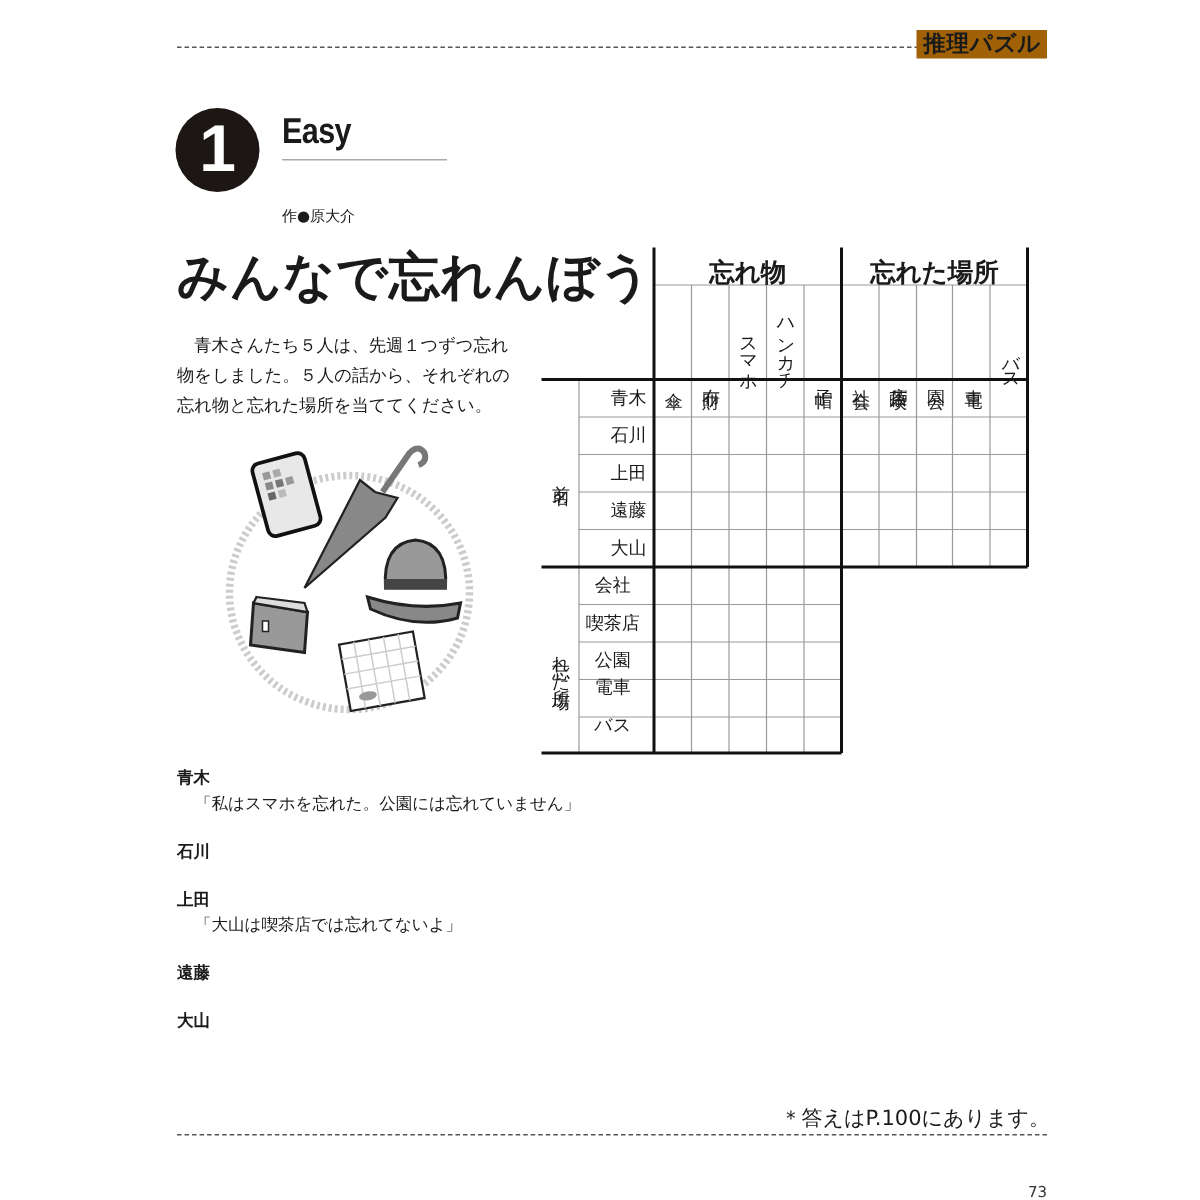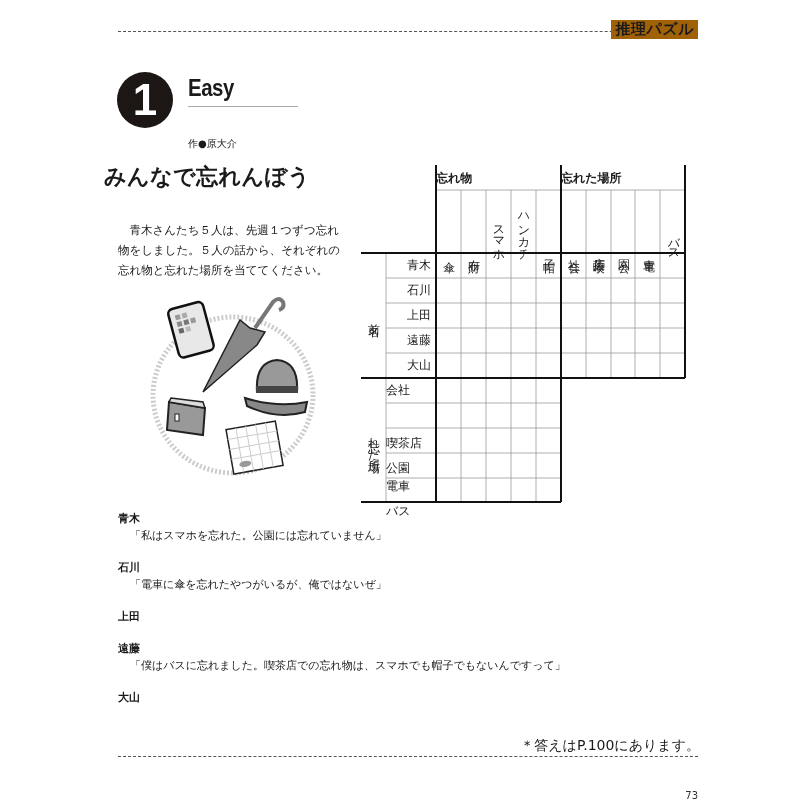--- a/index.html
+++ b/index.html
@@ -4,25 +4,25 @@
 <style>
   html,body{margin:0;padding:0;background:#fff;}
   body{width:800px;height:800px;position:relative;overflow:hidden;font-family:"DejaVu Sans",sans-serif;color:#1a1a1a;}
   .abs{position:absolute;}
   .dash{position:absolute;border-top:1px dashed #555;height:0;}
   .section-title{position:absolute;top:20px;right:102px;font-weight:bold;font-size:15px;letter-spacing:0.5px;background:#a16207;padding:0 4px;}
   .num-circle{position:absolute;left:117px;top:72px;width:56px;height:56px;border-radius:50%;background:#1c1614;color:#fff;font-weight:bold;font-size:44px;line-height:56px;text-align:center;font-family:"Liberation Sans",sans-serif;}
   .level{position:absolute;left:188px;top:74px;font-family:"Liberation Sans",sans-serif;font-weight:bold;font-size:24px;transform:scaleX(0.85);transform-origin:left;letter-spacing:-0.5px;}
   .level-line{position:absolute;left:188px;top:106px;width:110px;height:1px;background:#aaa;}
   .author{position:absolute;left:188px;top:112px;font-size:10px;margin-top:25px;}
-  .puzzle-title{position:absolute;left:104px;top:162px;font-weight:bold;font-size:22px;letter-spacing:0.5px;}
+  .puzzle-title{position:absolute;left:118px;top:162px;font-weight:bold;font-size:34px;letter-spacing:0.5px;}
   .intro{position:absolute;left:118px;top:208px;width:225px;font-size:11.5px;line-height:20px;text-indent:1em;margin-top:12px;}
   
   .grid{position:absolute;left:0;top:0;}
-  .cell-text{position:absolute;font-size:12px;text-align:left;}
+  .cell-text{position:absolute;font-size:17px;text-align:center;}
   .vt{writing-mode:vertical-rl;text-orientation:upright;letter-spacing:-2px;font-size:12px;}
   .statements{position:absolute;left:118px;top:510px;font-size:11px;}
   .stmt{margin:0 0 0 0;}
   .stmt .who{font-weight:bold;height:17px;line-height:17px;}
   .stmt .say{padding-left:12px;height:17px;line-height:17px;}
   .stmt + .stmt{margin-top:15px;}
   .answer-note{position:absolute;right:100px;top:737px;font-size:14px;}
   .page-num{position:absolute;right:102px;top:790px;font-size:10px;color:#333;text-align:right;}
   .illus{position:absolute;left:145px;top:290px;width:175px;height:200px;}
 </style>
@@ -160,43 +160,42 @@
 </div>
 
 <div class="abs" style="left:386px;top:253px;width:45px;font-size:12px;text-align:right;">
   <div style="height:25px;line-height:25px;">青木</div>
   <div style="height:25px;line-height:25px;">石川</div>
   <div style="height:25px;line-height:25px;">上田</div>
   <div style="height:25px;line-height:25px;">遠藤</div>
   <div style="height:25px;line-height:25px;">大山</div>
 </div>
 
-<div class="abs" style="left:386px;top:378px;width:45px;font-size:12px;text-align:left;">
+<div class="abs" style="left:386px;top:378px;width:45px;font-size:12px;text-align:center;">
   <div style="height:25px;line-height:25px;">会社</div>
-  <div style="height:25px;line-height:25px;margin-top:28px;">喫茶店</div>
+  <div style="height:25px;line-height:25px;">喫茶店</div>
   <div style="height:18px;line-height:25px;">公園</div>
   <div style="height:25px;line-height:25px;">電車</div>
   <div style="height:25px;line-height:25px;">バス</div>
 </div>
 
 <div class="statements">
   <div class="stmt">
     <div class="who">青木</div>
     <div class="say">「私はスマホを忘れた。公園には忘れていません」</div>
   </div>
   <div class="stmt">
     <div class="who">石川</div>
-    <div class="say">「電車に傘を忘れたやつがいるが、俺ではないぜ」</div>
   </div>
   <div class="stmt">
     <div class="who">上田</div>
+    <div class="say">「大山は喫茶店では忘れてないよ」</div>
   </div>
   <div class="stmt">
     <div class="who">遠藤</div>
-    <div class="say">「僕はバスに忘れました。喫茶店での忘れ物は、スマホでも帽子でもないんですって」</div>
   </div>
   <div class="stmt">
     <div class="who">大山</div>
   </div>
 </div>
 
 <div class="answer-note">＊答えはP.100にあります。</div>
 <div class="dash" style="left:118px;top:756px;width:580px;"></div>
 <div class="page-num">73</div>
 

